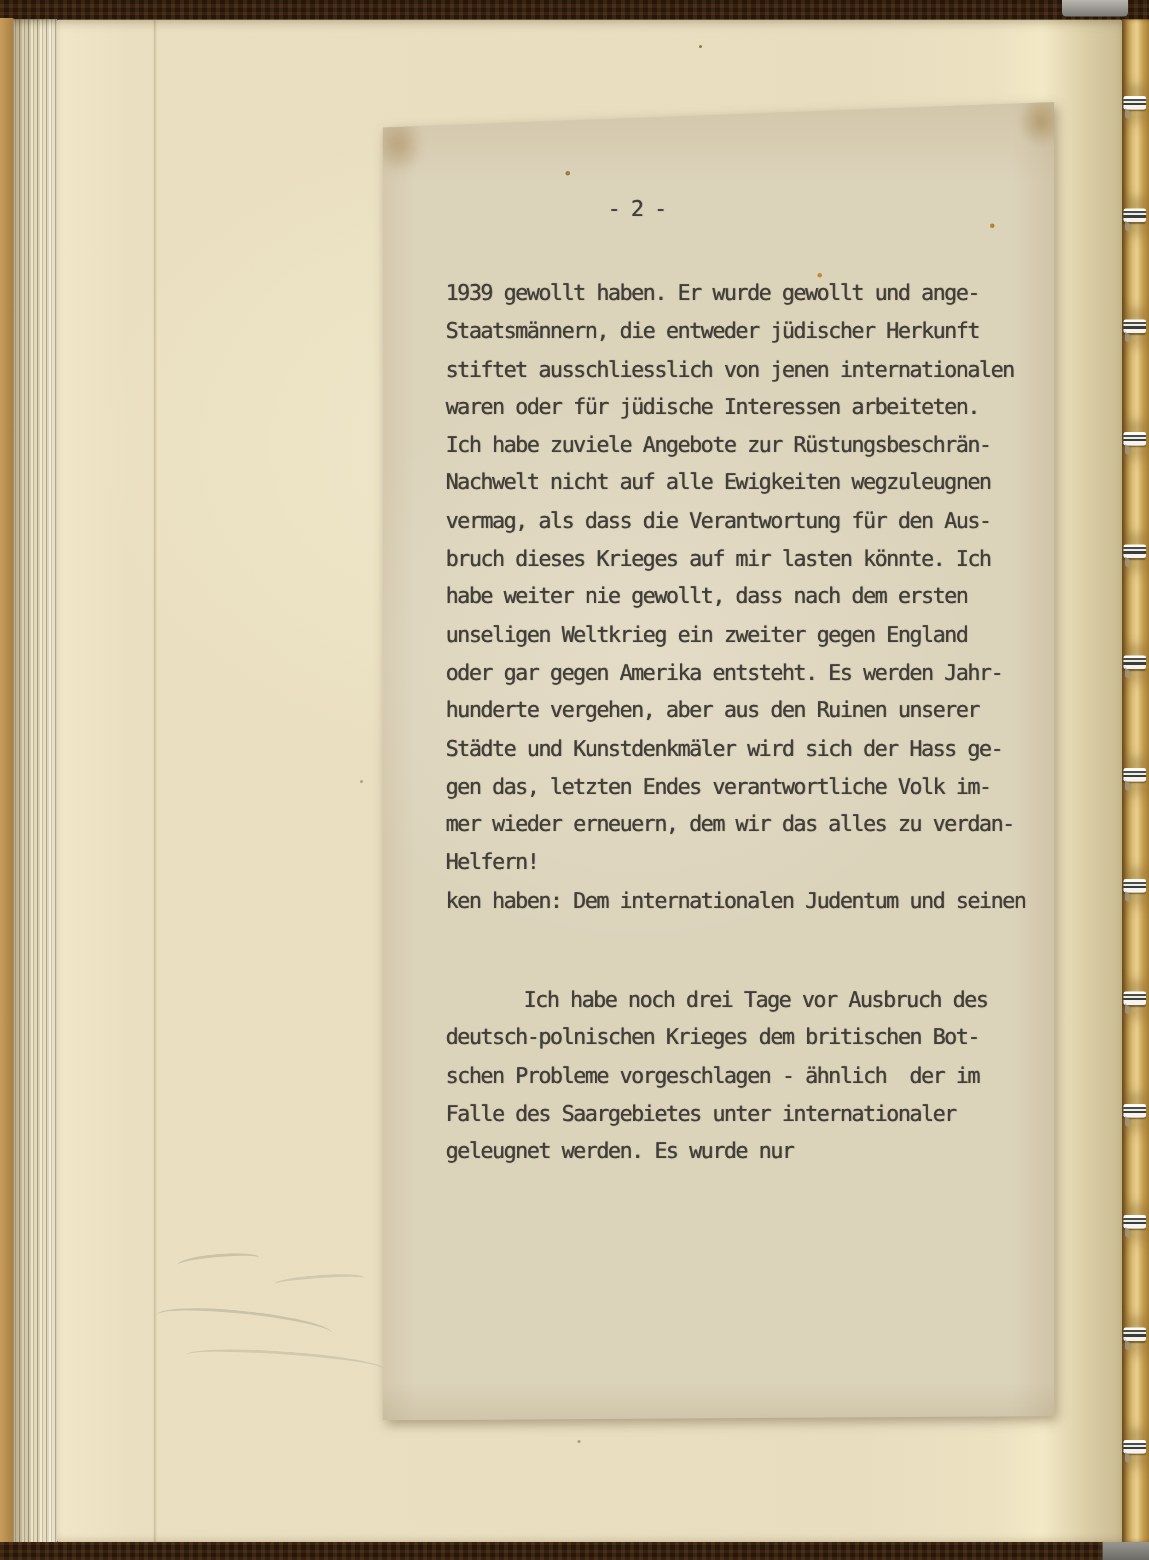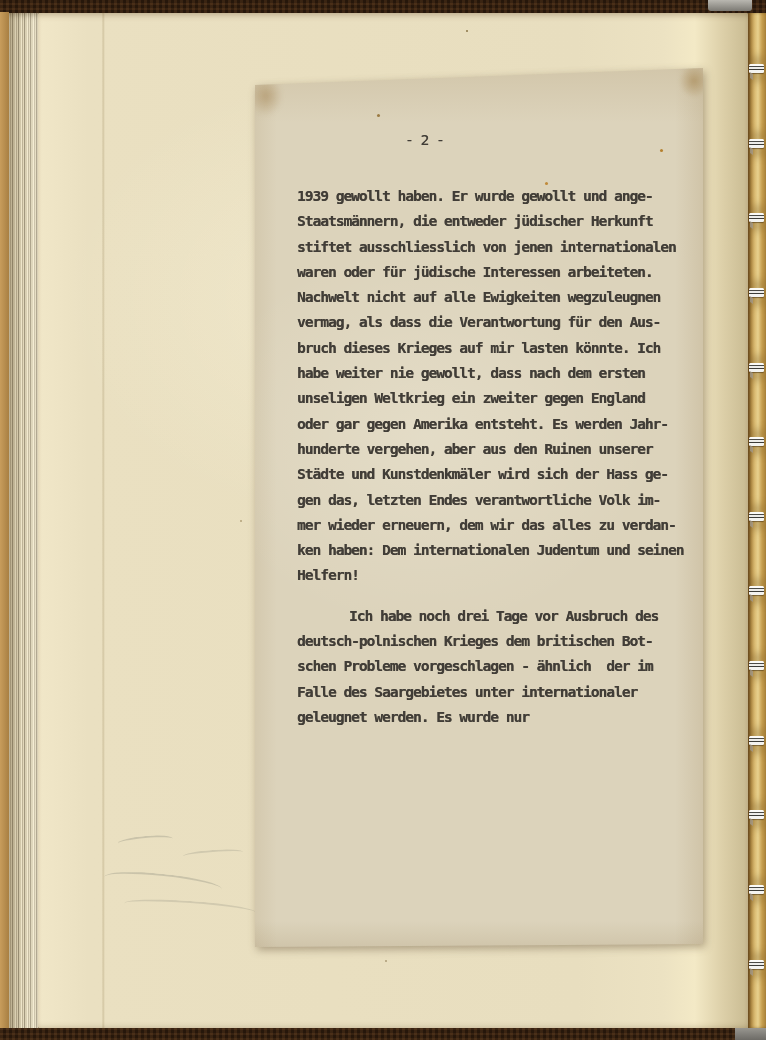--- a/index.html
+++ b/index.html
@@ -54,22 +54,22 @@
       #dcd3bb;}
   .stain{position:absolute;border-radius:50%;pointer-events:none;}
   .stain-tl{left:-6px;top:8px;width:34px;height:40px;background:radial-gradient(rgba(146,108,52,0.40),rgba(0,0,0,0) 70%);filter:blur(2px);}
   .stain-tr{right:-6px;top:-4px;width:30px;height:34px;background:radial-gradient(rgba(150,112,50,0.45),rgba(0,0,0,0) 70%);filter:blur(1.5px);}
   .speck{position:absolute;border-radius:50%;pointer-events:none;}
   
   .page-number{position:absolute;left:150px;top:64px;font-size:14.5px;letter-spacing:-1px;
     color:#413d37;white-space:pre;text-shadow:0.3px 0.3px 0.6px rgba(52,48,42,0.7);}
   .text-block{position:absolute;left:42px;top:116px;font-size:14.5px;letter-spacing:-1px;
     line-height:25.3px;color:#413d37;text-shadow:0.3px 0.3px 0.6px rgba(52,48,42,0.7);}
-  .tline{white-space:pre;height:25.3px;font-weight:bold;}
-  .para2{margin-top:15px;}
+  .tline{white-space:pre;height:25.3px;}
+  .para2{margin-top:41px;}
   .indent{padding-left:52px;}
   
   .pmark{position:absolute;border-top:2px solid rgba(96,100,94,0.45);border-radius:50%;pointer-events:none;}
   .m1{left:80px;top:823px;width:55px;height:8px;transform:rotate(-5deg);opacity:.5;}
   .m2{left:145px;top:837px;width:60px;height:6px;transform:rotate(-4deg);opacity:.4;}
   .m3{left:66px;top:861px;width:118px;height:16px;transform:rotate(6deg);opacity:.5;}
   .m4{left:86px;top:888px;width:132px;height:12px;transform:rotate(4deg);opacity:.38;}
 </style>
 </head>
 <body>
@@ -117,32 +117,33 @@
       <div class="speck" style="left:405px;top:81px;width:3px;height:3px;background:#b5812f;"></div>
 
       <div class="page-number">- 2 -</div>
 
       <div class="text-block">
         <div class="para">
           <div class="tline">1939 gewollt haben. Er wurde gewollt und ange-</div>
           <div class="tline">Staatsmännern, die entweder jüdischer Herkunft</div>
           <div class="tline">stiftet ausschliesslich von jenen internationalen</div>
           <div class="tline">waren oder für jüdische Interessen arbeiteten.</div>
+          <div class="tline">Ich habe zuviele Angebote zur Rüstungsbeschrän-</div>
           <div class="tline">Nachwelt nicht auf alle Ewigkeiten wegzuleugnen</div>
           <div class="tline">vermag, als dass die Verantwortung für den Aus-</div>
           <div class="tline">bruch dieses Krieges auf mir lasten könnte. Ich</div>
           <div class="tline">habe weiter nie gewollt, dass nach dem ersten</div>
           <div class="tline">unseligen Weltkrieg ein zweiter gegen England</div>
           <div class="tline">oder gar gegen Amerika entsteht. Es werden Jahr-</div>
           <div class="tline">hunderte vergehen, aber aus den Ruinen unserer</div>
           <div class="tline">Städte und Kunstdenkmäler wird sich der Hass ge-</div>
           <div class="tline">gen das, letzten Endes verantwortliche Volk im-</div>
           <div class="tline">mer wieder erneuern, dem wir das alles zu verdan-</div>
+          <div class="tline">Helfern!</div>
           <div class="tline">ken haben: Dem internationalen Judentum und seinen</div>
-          <div class="tline">Helfern!</div>
         </div>
         <div class="para para2">
           <div class="tline indent">Ich habe noch drei Tage vor Ausbruch des</div>
           <div class="tline">deutsch-polnischen Krieges dem britischen Bot-</div>
           <div class="tline">schen Probleme vorgeschlagen - ähnlich  der im</div>
           <div class="tline">Falle des Saargebietes unter internationaler</div>
           <div class="tline">geleugnet werden. Es wurde nur</div>
         </div>
       </div>
     </div>

